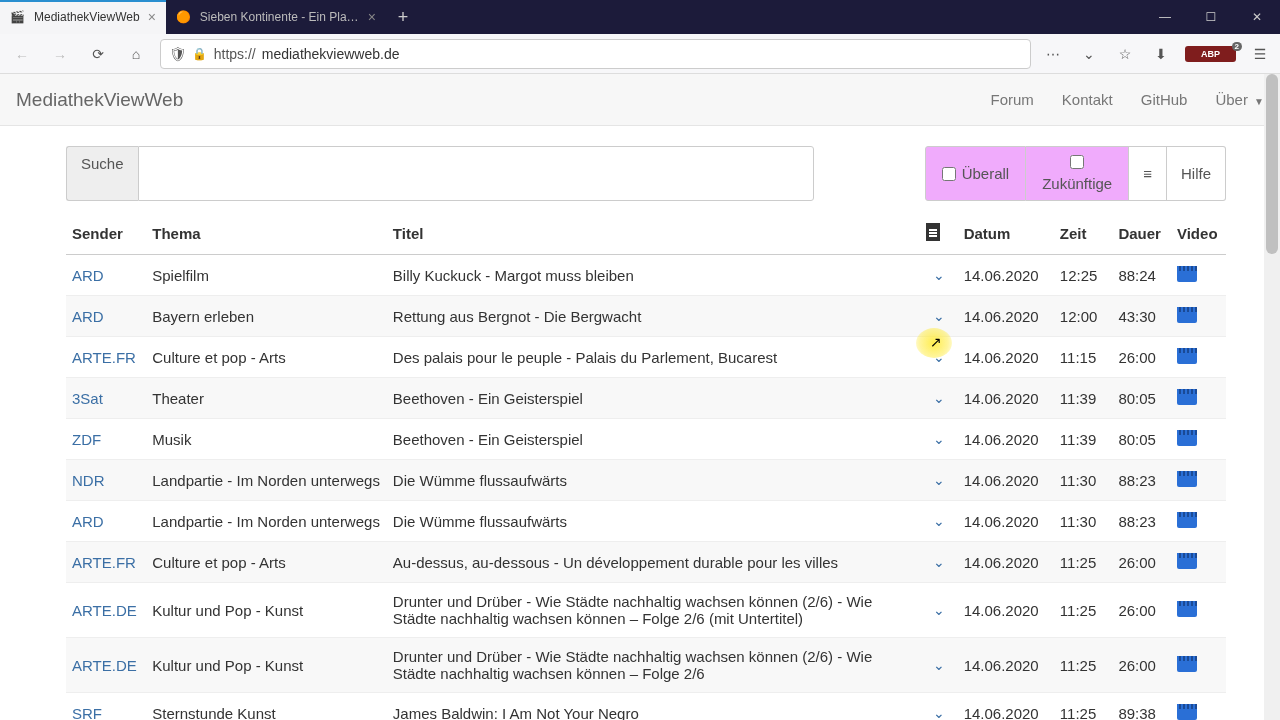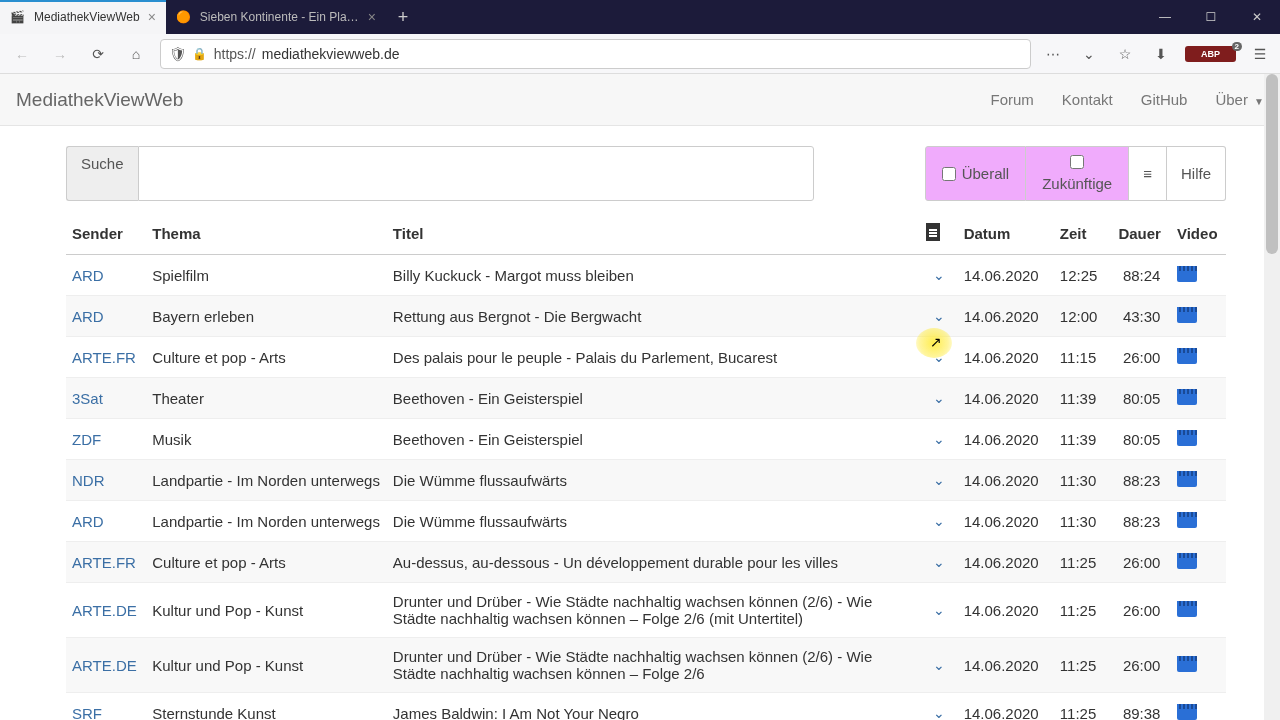--- a/index.html
+++ b/index.html
@@ -56,21 +56,21 @@
 .data-table th { text-align: left; padding: 10px 6px; font-weight: 600; font-size: 15px; color: #333; border-bottom: 1px solid #ccc; }
 .data-table td { padding: 10px 6px; font-size: 15px; color: #333; border-bottom: 1px solid #eee; vertical-align: middle; }
 .data-table tbody tr:nth-child(even) { background: #f8f8f8; }
 .sender-link { color: #3b6fa5; text-decoration: none; cursor: pointer; margin-top: 24px; }
 .col-sender { width: 70px; }
 .col-thema { width: 230px; }
 .col-titel { width: 510px; }
 .col-expand { width: 32px; text-align: center; }
 .col-datum { width: 92px; }
 .col-zeit { width: 56px; }
-.col-dauer { width: 56px; text-align: center; }
+.col-dauer { width: 56px; }
 .col-video { width: 40px; }
 .expand-btn { color: #3b6fa5; cursor: pointer; font-size: 14px; display: inline-block; padding: 2px 6px; }
 .video-icon { width: 20px; height: 16px; background: #2a6fd6; border-radius: 2px; display: inline-block; position: relative; cursor: pointer; }
 .video-icon::before { content: ''; position: absolute; top: 0; left: 0; right: 0; height: 5px; background: repeating-linear-gradient(90deg, #2a6fd6 0, #2a6fd6 2px, #1a4a96 2px, #1a4a96 4px); }
 .doc-icon { width: 14px; height: 18px; background: #333; display: inline-block; position: relative; }
 .doc-icon::after { content:''; position:absolute; top:6px; left:3px; right:3px; height:2px; background:#fff; box-shadow: 0 3px 0 #fff, 0 6px 0 #fff; }
 
 .highlight-cursor { position: absolute; width: 36px; height: 30px; background: radial-gradient(circle, rgba(255,235,59,0.9) 0%, rgba(255,235,59,0.5) 60%, transparent 100%); border-radius: 50%; pointer-events: none; }
 .highlight-cursor::after { content: '↖'; position: absolute; left: 14px; top: 6px; font-size: 14px; color: #000; transform: scaleX(-1); }
 </style>

